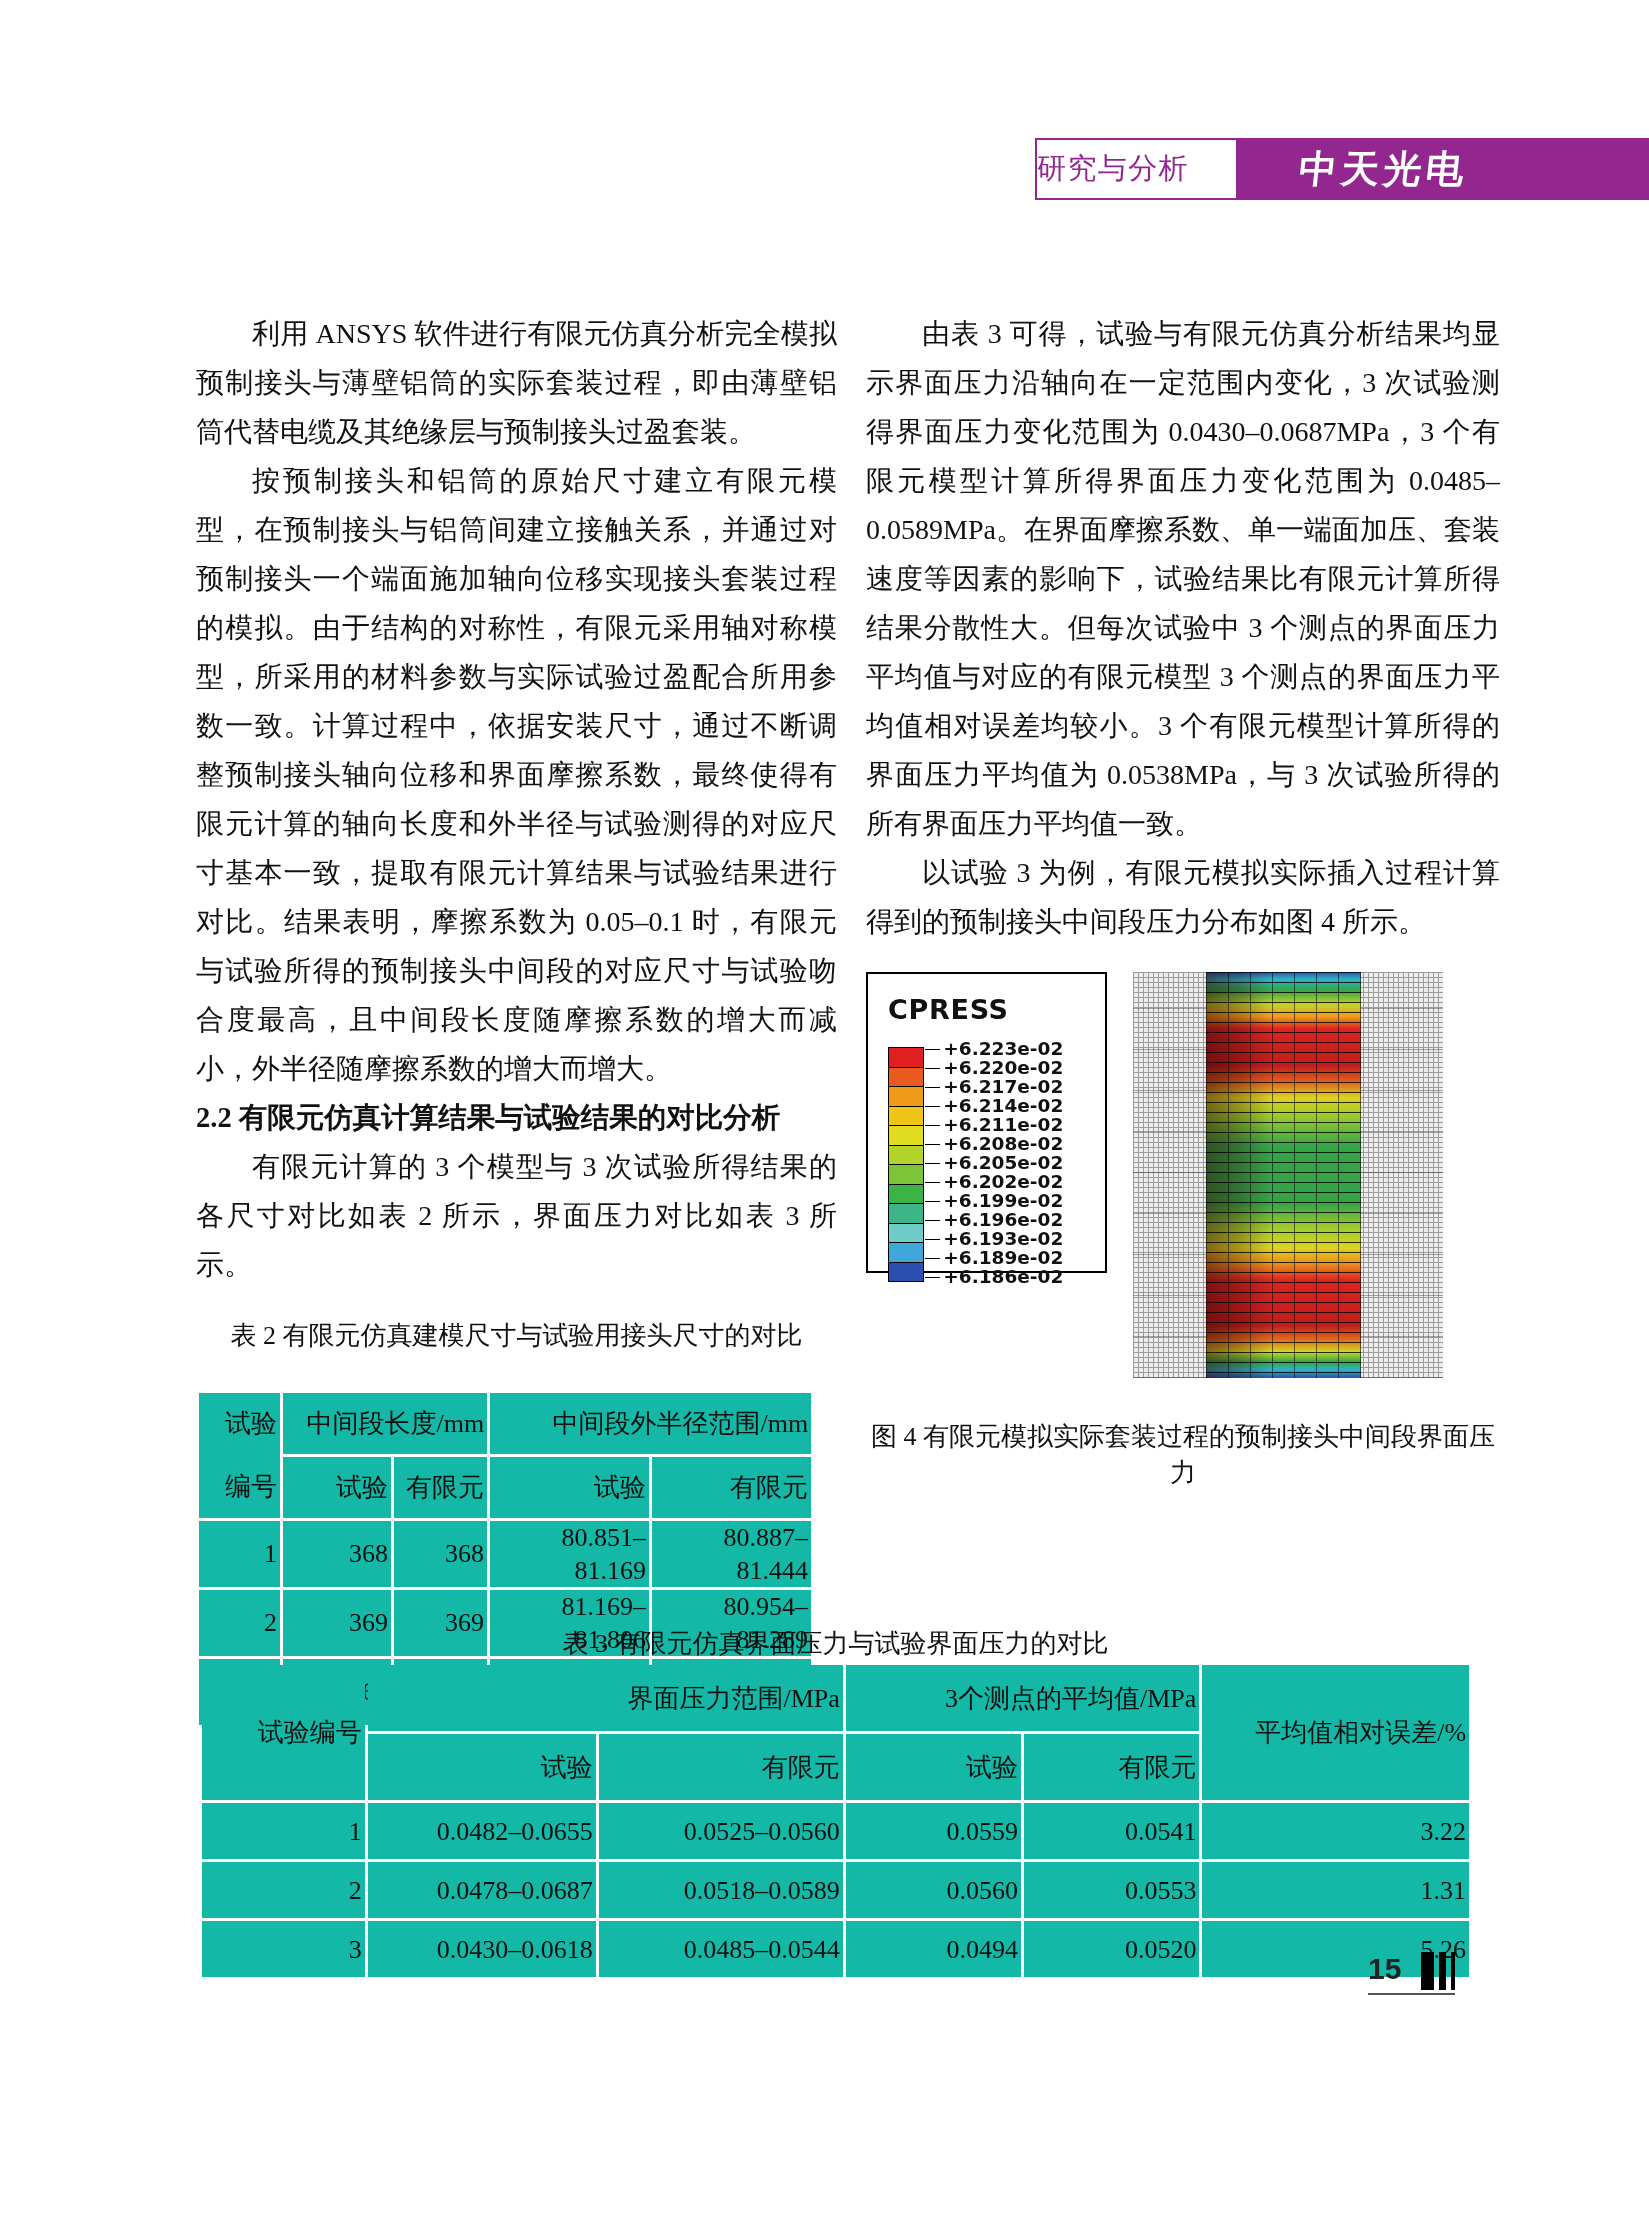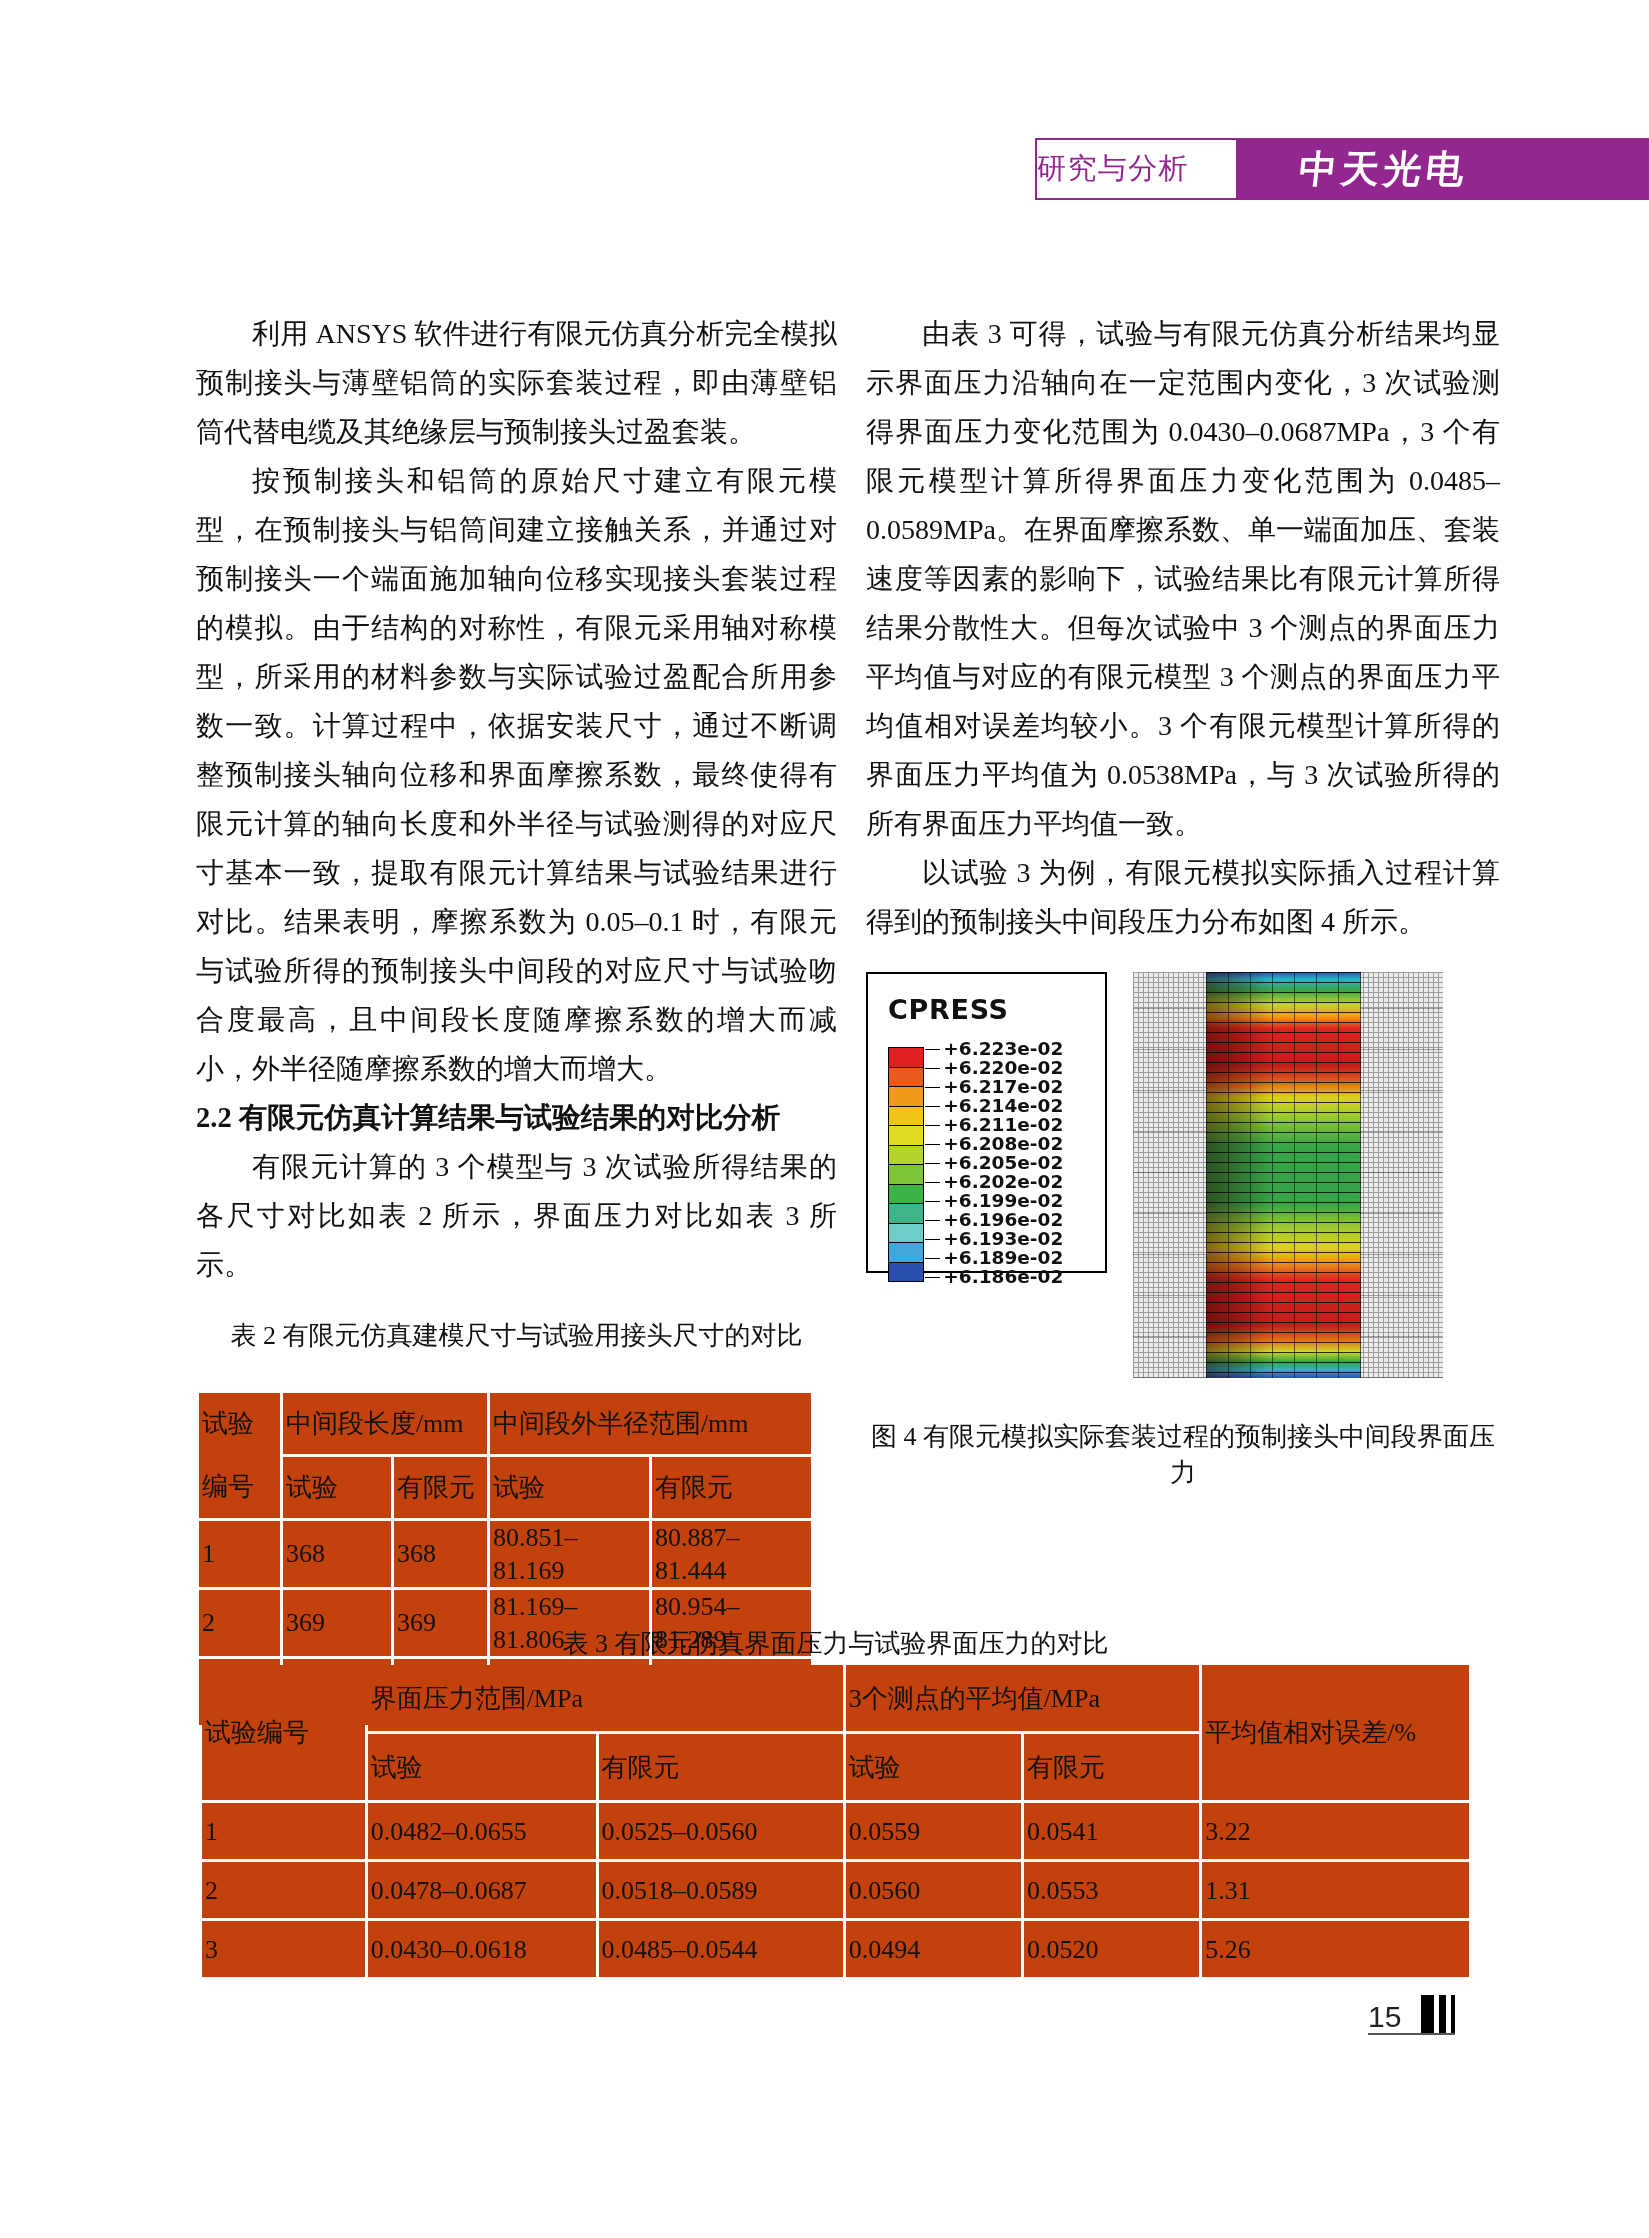--- a/index.html
+++ b/index.html
@@ -32,21 +32,21 @@
   #col-left  { left:196px;  width:641px; }
   #col-right { left:866px; width:634px; }
   .col p { margin:0; text-indent:2em; }
   .sec-head { font-weight:bold; font-size:28.5px; line-height:49px; margin:0; text-indent:0; }
 
   
   .tbl-caption { font-size:26px; text-align:center; line-height:36px; text-indent:0; }
   #t2-caption { margin-top:28.5px; }
   table.data-table { border-collapse:separate; border-spacing:3.6px; table-layout:fixed; }
   .data-table td {
-    background:#c2410c; text-align:left; vertical-align:middle;
+    background:#14b8a6; text-align:right; vertical-align:middle;
     font-size:26px; line-height:33px; padding:0 2.9px; overflow:hidden;
   }
   #table2 { width:618px; margin-top:36px; }
   #table2 tr.hh td { height:61px; }
   #table2 tr.dd td { height:51px; }
   .idcell-2 { height:100%; }
   .idcell-2 .idwrap { display:flex; flex-direction:column; justify-content:space-around; height:125px; }
 
   #table3-block { position:absolute; left:199px; top:1626px; width:1273px; }
   #table3 { width:1273px; }
@@ -90,23 +90,23 @@
         #2a52b0 0%, #2fb3c6 1.8%, #35a447 4.5%, #c3d32a 8%, #ef9c1c 11%,
         #dc2420 14%, #c01d1a 23%, #df5f1e 27%, #ddd31e 31%, #93c92f 36%,
         #35a447 43%, #35a447 57%, #9ecb2e 63%, #ddd31e 68%, #ea8a1c 72%,
         #dc2420 76%, #c01d1a 87%, #e06a1e 90.5%, #cfd626 93.5%, #35a447 96%,
         #2fb3c6 98%, #2a52b0 100%);
   }
   .fig-caption { margin-top:41px; font-size:26px; line-height:36px; text-indent:0; text-align:center; }
 
   
   #footer {
-    position:absolute; left:1368px; top:1992px; width:87px; height:43px;
+    position:absolute; left:1368px; top:1952px; width:87px; height:43px;
     box-sizing:border-box; border-bottom:2.1px solid #555;
-    display:flex; align-items:flex-end;
+    display:flex; align-items:flex-start;font-weight:bold;
   }
   #page-num { font-family:"Liberation Sans","DejaVu Sans",sans-serif; font-size:30px; line-height:33px; color:#222; }
   .bars { margin-left:auto; display:flex; align-items:flex-end; gap:5.7px; height:38px; }
   .bar { background:#000; height:38px; }
   .bar-1 { width:13px; } .bar-2 { width:6.4px; } .bar-3 { width:3.6px; }
 </style>
 </head>
 <body>
 
 <div class="cat-box">

